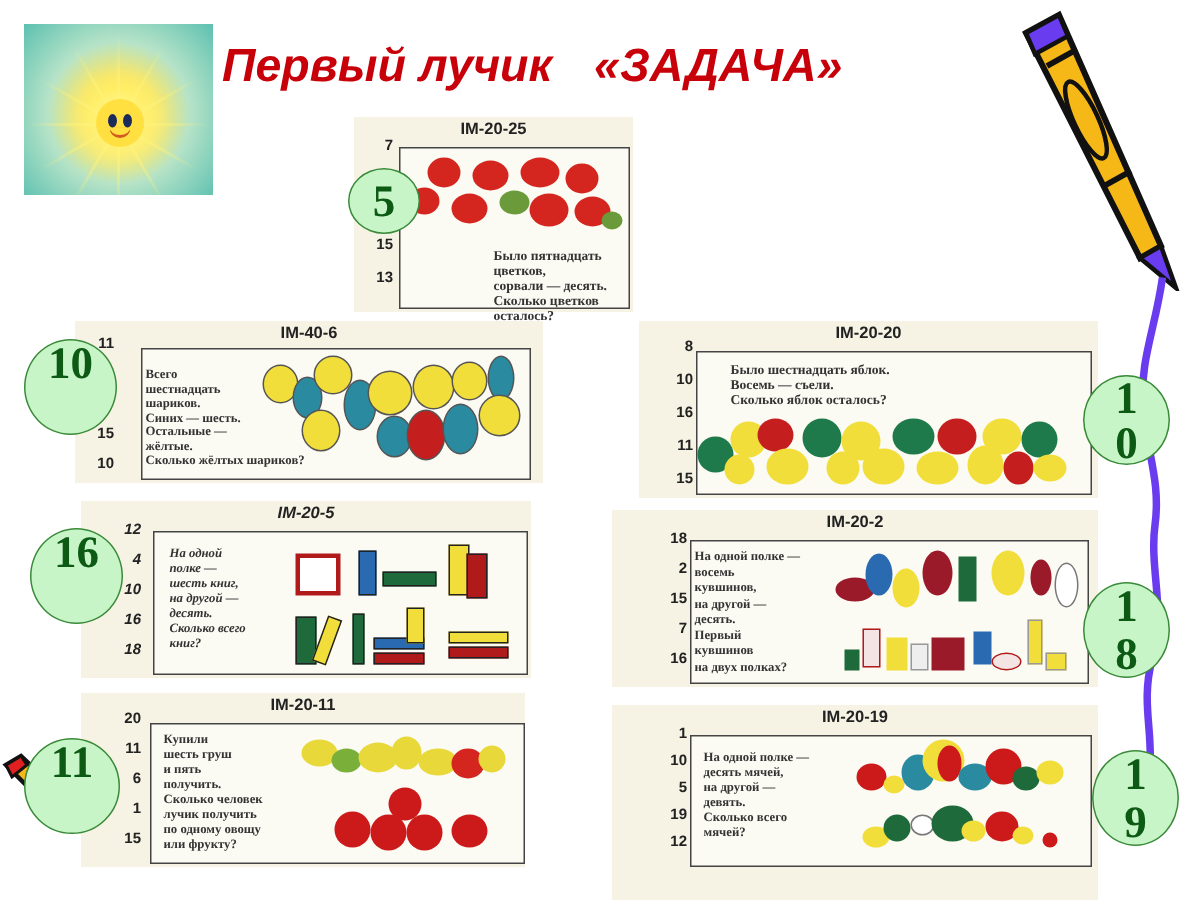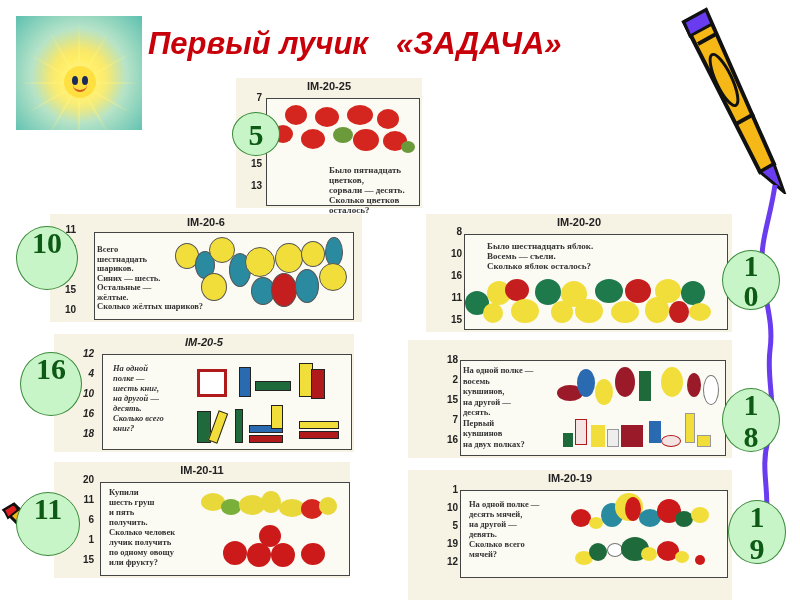--- a/index.html
+++ b/index.html
@@ -85,21 +85,21 @@
     <div class="text" style="left:62px;top:66px;">
       <div>Было пятнадцать цветков,</div>
         <div>сорвали — десять.</div>
         <div>Сколько цветков осталось?</div>
     </div>
   </div>
 </div>
 <div class="badge" style="left:232px;top:112px;width:48px;height:44px;line-height:44px;">5</div>
 
 <div class="card" style="left:50px;top:214px;width:312px;height:108px;">
-  <div class="code">IM-20-6</div>
+  <div class="code">IM-40-6</div>
   <div class="nums" style="top:10px;height:96px">
     <div style="top:0">11</div>
     <div style="top:20px">5</div>
     <div style="top:40px">17</div>
     <div style="top:60px">15</div>
     <div style="top:80px">10</div>
   </div>
   <div class="box" style="left:44px;top:18px;width:260px;height:88px;">
     <div class="text" style="left:2px;top:12px;font-size:8.5px;line-height:9.5px">
       <div>Всего</div>
@@ -199,20 +199,21 @@
       <div style="position:absolute;left:56px;top:76px;width:34px;height:8px;background:#b01a1a;border:1px solid #222"></div>
       <div style="position:absolute;left:78px;top:46px;width:12px;height:24px;background:#f2de3a;border:1px solid #222"></div>
       <div style="position:absolute;left:106px;top:62px;width:40px;height:8px;background:#f2de3a;border:1px solid #222"></div>
       <div style="position:absolute;left:106px;top:72px;width:40px;height:8px;background:#b01a1a;border:1px solid #222"></div>
     </div>
   </div>
 </div>
 <div class="badge" style="left:20px;top:352px;width:62px;height:64px;line-height:32px;word-break:break-all;padding:0 15px;">16</div>
 
 <div class="card" style="left:408px;top:340px;width:324px;height:118px;">
+  <div class="code">IM-20-2</div>
   <div class="nums" style="top:14px;height:104px;width:52px">
     <div style="top:0">18</div>
     <div style="top:20px">2</div>
     <div style="top:40px">15</div>
     <div style="top:60px">7</div>
     <div style="top:80px">16</div>
   </div>
   <div class="box" style="left:52px;top:20px;width:266px;height:96px;">
     <div class="text" style="left:2px;top:4px;font-size:8.5px;line-height:10.5px">
       <div>На одной полке —</div>

